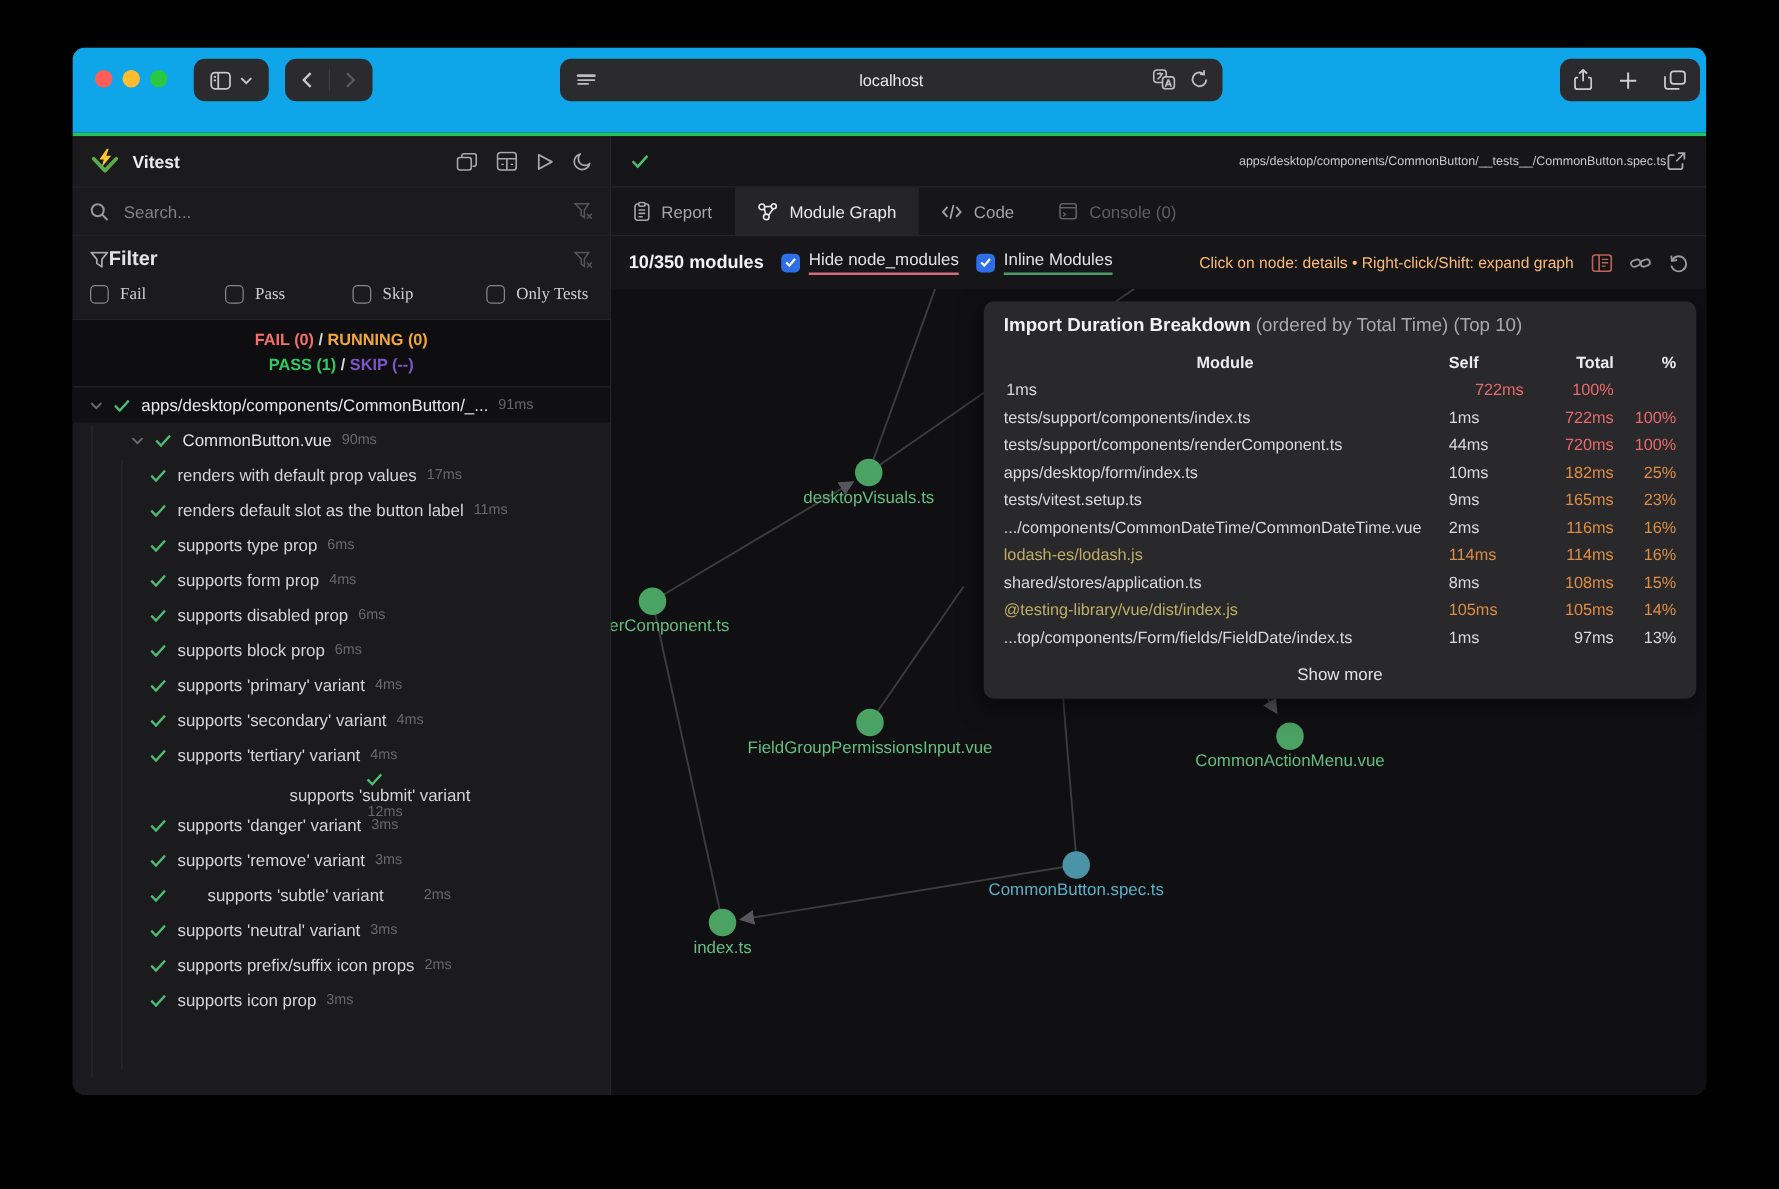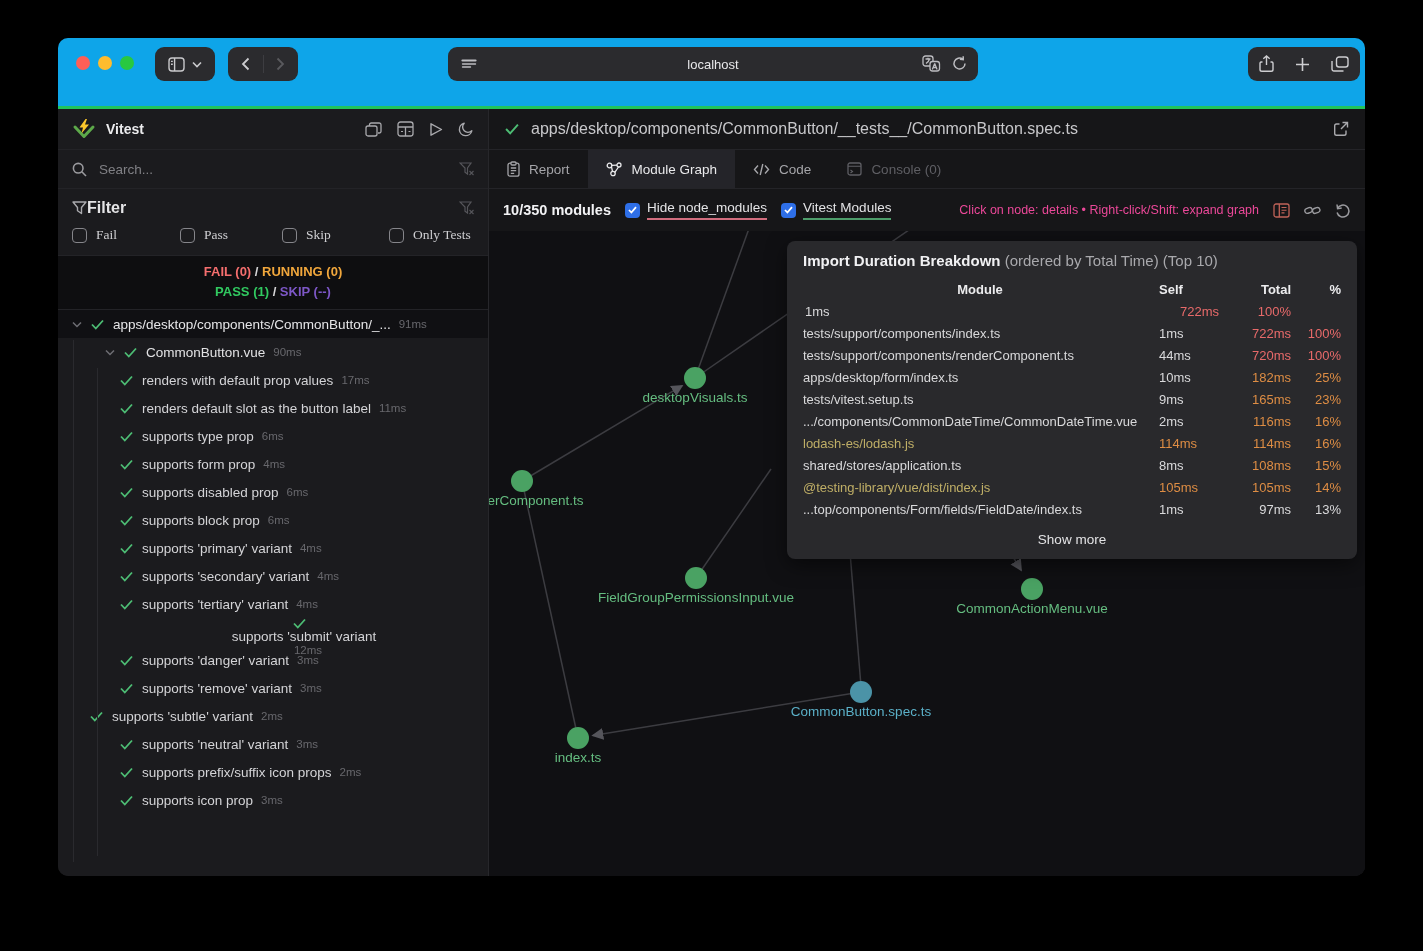--- a/index.html
+++ b/index.html
@@ -49,32 +49,32 @@
   .guide { position:absolute; width:1px; background:#2a2a2e; }
   .trow { height:28px; display:flex; align-items:center; color:#d4d4d7; }
   .trow .dur { color:#68686d; font-size:11.5px; margin-left:8px; }
   .trow-file { background:#101013; }
   .chev { color:#6e6e73; margin-right:9px; }
   .tcheck { margin-right:9px; display:flex; }
   .tlabel { white-space:nowrap; }
 
   
   .m-path { height:41px; display:flex; align-items:center; padding:0 16px; border-bottom:1px solid #242428; }
-  .m-path .ptext { color:#c8c8cb; font-size:16px; margin-left:12px; flex:1; white-space:nowrap; overflow:hidden; }
+  .m-path .ptext { color:#c8c8cb; font-size:10px; margin-left:12px; flex:1; white-space:nowrap; overflow:hidden;text-align:right; }
   .m-tabs { height:39px; display:flex; border-bottom:1px solid #242428; }
   .mtab { display:flex; align-items:center; gap:9px; padding:0 18px; color:#a5a5a9; font-size:13.5px; cursor:default; }
   .mtab.active { background:#242429; color:#e9e9eb; }
   .mtab.dimmed { color:#5f5f64; }
   .m-controls { height:42px; display:flex; align-items:center; padding:0 14px; gap:14px; }
   .mc-count { color:#f2f2f4; font-weight:bold; font-size:14.5px; }
   .mc-check { display:flex; align-items:center; gap:7px; font-size:13.5px; color:#e3e3e5; }
   .bluebox { width:15px; height:15px; border-radius:4px; background:#2e6fe8; display:flex; align-items:center; justify-content:center; }
   .u-pink { border-bottom:2px solid #d16d7e; padding-bottom:3px; }
   .u-green { border-bottom:2px solid #4d9d6a; padding-bottom:3px; }
-  .mc-hint { margin-left:auto; color:#ec4899; font-size:12.5px; }
+  .mc-hint { margin-left:auto; color:#fdba74; font-size:12.5px; }
   .mc-icons { display:flex; gap:14px; align-items:center; }
 
   
   .m-graph { position:relative; flex:1; background:#101013; overflow:hidden; }
   .m-graph svg.edges { position:absolute; left:0; top:0; }
   .g-node { position:absolute; width:22px; height:22px; border-radius:50%; }
   .g-node.green { background:#4aa263; }
   .g-node.teal { background:#4b93a7; }
   .g-label { position:absolute; width:240px; text-align:center; font-size:13.5px; }
   .g-label.green { color:#65bd80; }
@@ -425,21 +425,21 @@
   <div class="trow" style="padding-left:62px;">
     <span class="tcheck">
                 <svg width="13" height="11" viewBox="0 0 13 11" fill="none" stroke="#4dbd74" stroke-width="1.8">
                   <path d="M1 5.5 L4.8 9.5 L12 1.5"></path>
                 </svg>
               </span>
     <span class="tlabel">supports 'remove' variant</span>
     <span class="dur">3ms</span>
   </div>
 
-  <div class="trow" style="padding-left:32px;">
+  <div class="trow" style="padding-left:62px;gap:24px;">
     <span class="tcheck">
                 <svg width="13" height="11" viewBox="0 0 13 11" fill="none" stroke="#4dbd74" stroke-width="1.8">
                   <path d="M1 5.5 L4.8 9.5 L12 1.5"></path>
                 </svg>
               </span>
     <span class="tlabel">supports 'subtle' variant</span>
     <span class="dur">2ms</span>
   </div>
 
   <div class="trow" style="padding-left:62px;">
@@ -541,21 +541,21 @@
               </svg>
             </span>
           <span class="u-pink">Hide node_modules</span>
         </label>
         <label class="mc-check">
           <span class="bluebox">
               <svg width="9" height="8" viewBox="0 0 9 8" fill="none" stroke="#fff" stroke-width="1.8">
                 <path d="M1 4 L3.4 6.5 L8 1.2"></path>
               </svg>
             </span>
-          <span class="u-green">Vitest Modules</span>
+          <span class="u-green">Inline Modules</span>
         </label>
         <span class="mc-hint">Click on node: details • Right-click/Shift: expand graph</span>
         <span class="mc-icons">
           <span style="color:#c06358;">
             <svg width="17" height="15" viewBox="0 0 17 15" fill="none" stroke="currentColor" stroke-width="1.3">
                 <rect x="1" y="1" width="15" height="13" rx="2"></rect>
                 <line x1="6.3" y1="1" x2="6.3" y2="14"></line>
                 <path d="M8.5 4.5 h5 M8.5 7.2 h5 M8.5 9.9 h3" stroke-width="1.1"></path>
               </svg>
           </span>

